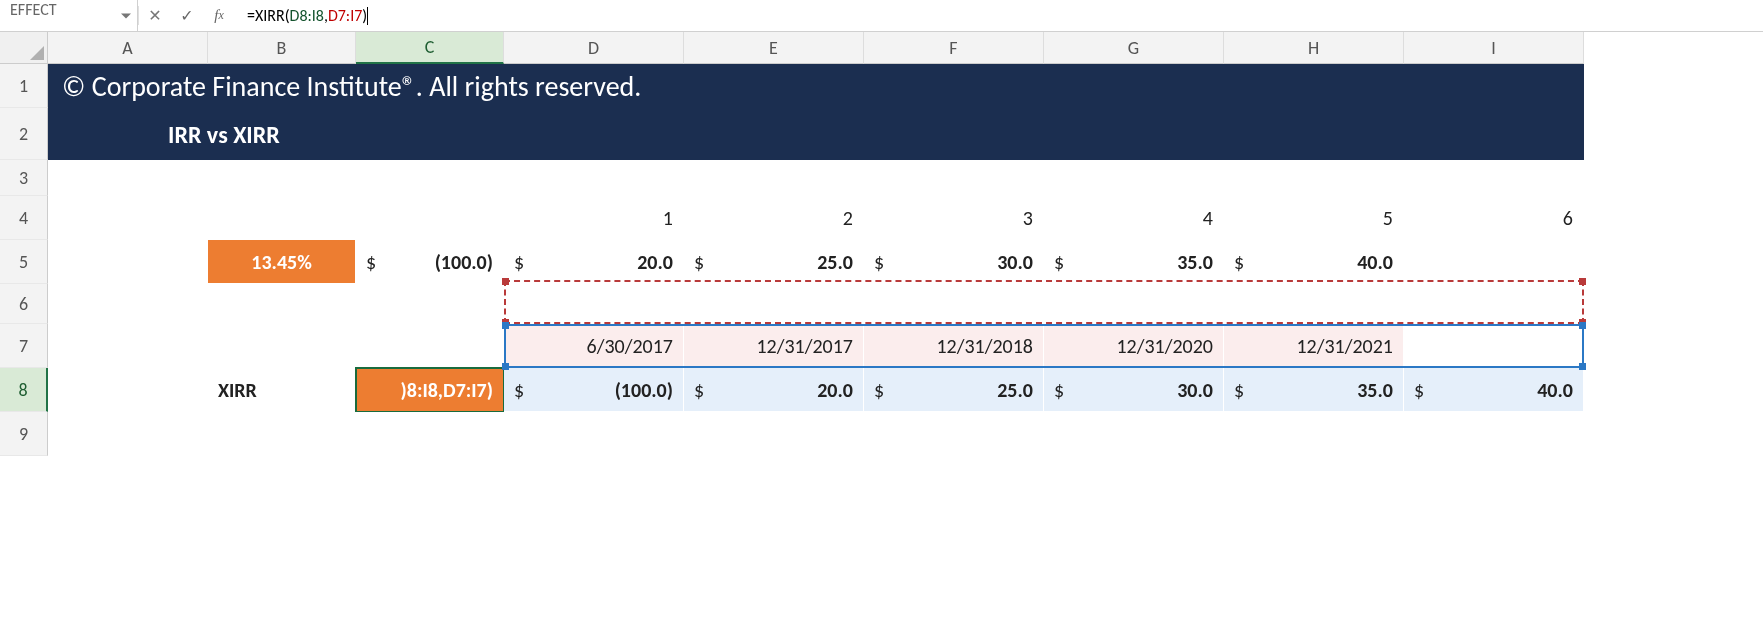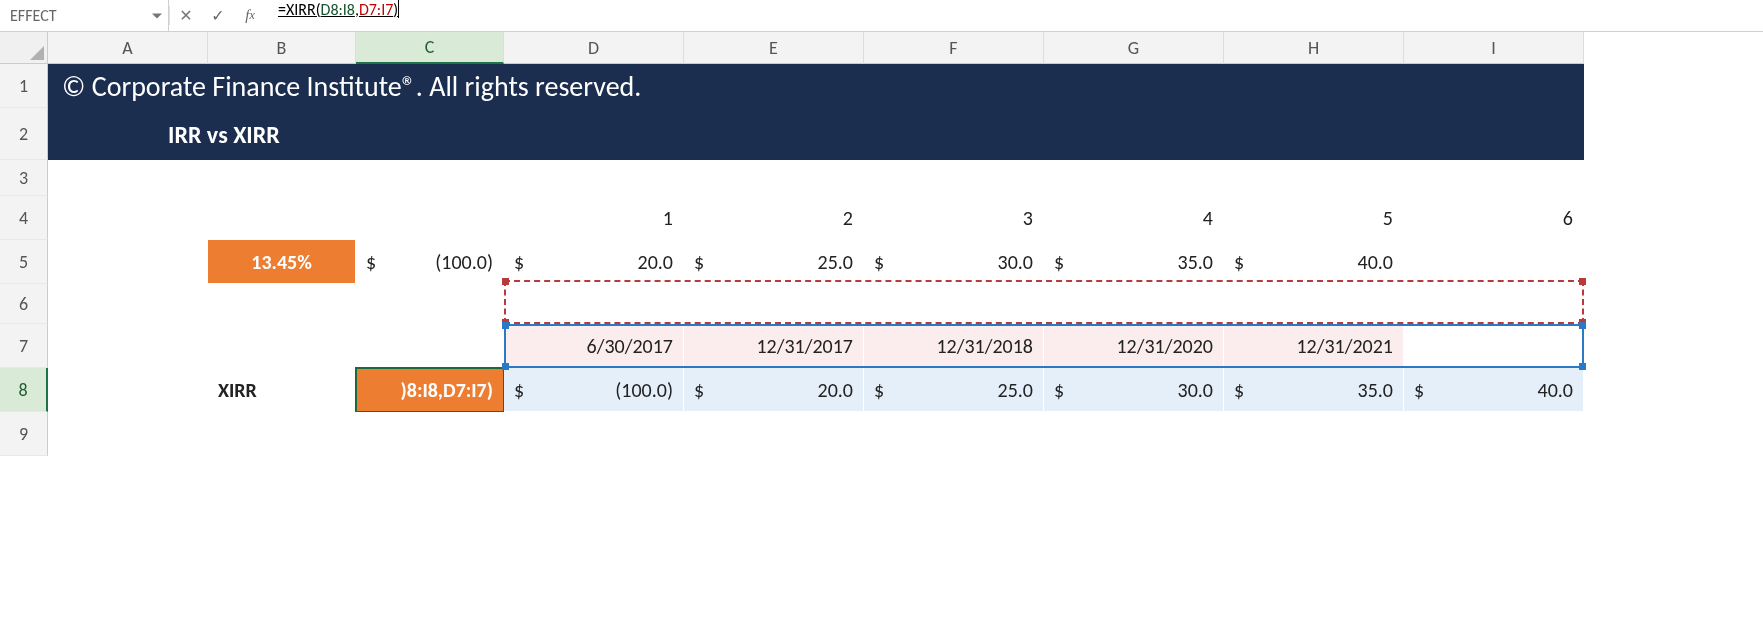--- a/index.html
+++ b/index.html
@@ -15,24 +15,24 @@
   
   .formula-bar {
     display: flex;
     align-items: center;
     height: 32px;
     border-bottom: 1px solid #d0d0d0;
     background: #fff;
     font-size: 16px;
   }
   .name-box {
-    width: 169px;
+    width: 138px;
     height: 100%;
     display: flex;
-    align-items: center;
+    align-items: flex-start;
     padding: 0 8px 0 10px;
     color: #666;
     border-right: 1px solid #d0d0d0;
     position: relative;
   }
   .name-box-arrow {
     position: absolute;
     right: 6px;
     top: 50%;
     transform: translateY(-50%);
@@ -55,25 +55,24 @@
     height: 60%;
     background: #e0e0e0;
   }
   .fb-check { color: #666; }
   .fb-fx { font-style: italic; font-family: "Times New Roman", serif; color: #666; font-size: 15px; }
   .fb-fx sub { font-size: 12px; }
   .formula-input {
     flex: 1;
     height: 100%;
     display: flex;
-    align-items: flex-start;
+    align-items: center;
     padding-left: 12px;
     position: relative;
     color: #000;
-    text-decoration: underline;
   }
   .formula-input .tok-blue { color: #14532d; }
   .formula-input .tok-red  { color: #c00000; }
   .caret {
     display: inline-block;
     width: 0;
     height: 18px;
     border-right: 1px solid #000;
     vertical-align: middle;
     margin-left: 0;
@@ -144,21 +143,21 @@
     align-items: center;
     padding: 0 10px;
     justify-content: flex-end;
     position: relative;
     background: #fff;
   }
   .acct {
     justify-content: space-between;
   }
   .acct .sym { width: 18px; text-align: left; }
-  .acct .val { text-align: left; }
+  .acct .val { text-align: left; font-weight: bold; }
 
   
   .title-banner {
     grid-column: 2 / 11;
     background: #1b2e50;
     color: #fff;
     font-size: 28px;
     display: flex;
     align-items: center;
     padding-left: 14px;

